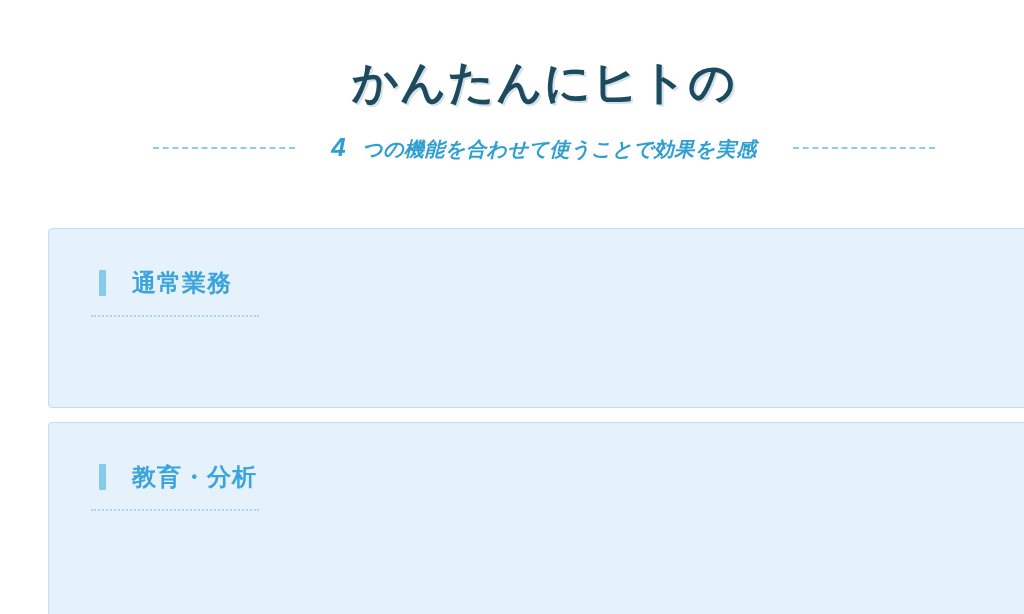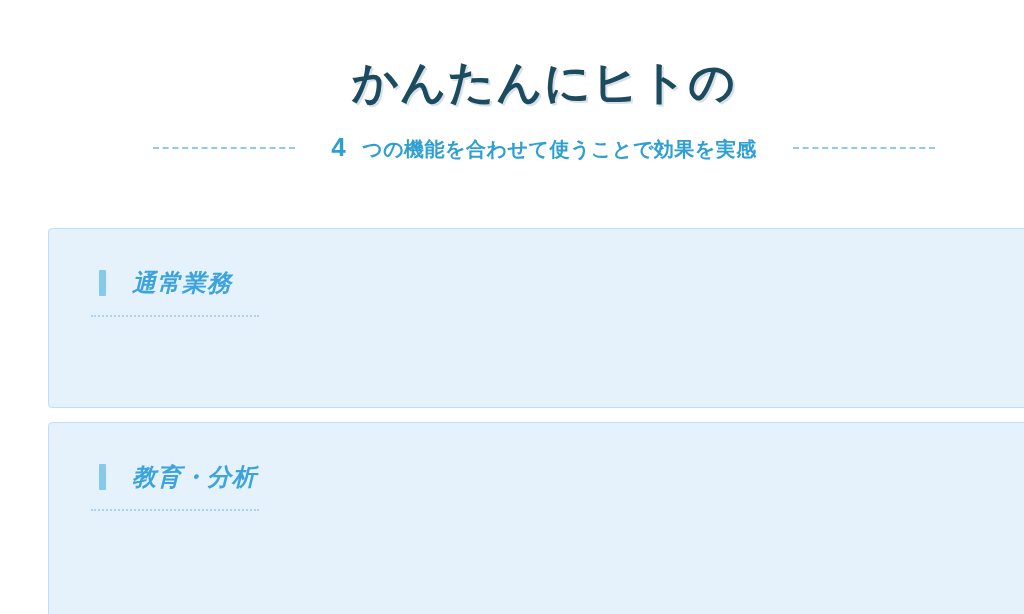--- a/index.html
+++ b/index.html
@@ -15,33 +15,33 @@
   .title-wrap { position:absolute; left:0; top:14px; width:1024px; text-align:center; }
   .title-line {
     font-size: 46px; font-weight: 800; color:#1c4b60; letter-spacing: 1px;
     line-height: 1.22; text-shadow: 2px 2px 0 rgba(140,170,185,.35);
   }
   .subtitle-row {
     display:flex; align-items:center; justify-content:center; gap:12px;
     margin-top: 14px;
   }
   .dash-line { width:142px; height:0; border-top: 2px dashed #8fcbe8; }
-  .subtitle { font-size:20px; font-weight:700; color:#2f9fd2; white-space:nowrap; letter-spacing:.5px; }
+  .subtitle { font-size:20px; font-weight:700; color:#2f9fd2; white-space:nowrap; letter-spacing:.5px;font-style:italic; }
   .subtitle .big4 { font-size:26px; font-weight:800; }
 
   
   .panel {
     position:absolute; left:16px; width:992px;
     background:#e5f2fb; border:1px solid #bfe0f4; border-radius:4px; overflow:hidden;
   }
   #panel-normal { top:196px; height:180px; }
   #panel-edu    { top:390px; height:206px; }
 
   .sec-head { position:absolute; left:26px; top:14px; }
-  .sec-head-row { display:flex; align-items:center; gap:10px;font-style:italic; }
+  .sec-head-row { display:flex; align-items:center; gap:10px; }
   .sec-bar { width:7px; height:26px; background:#86c9ea; border-radius:1px; }
   .sec-title { font-size:24px; font-weight:800; color:#3ba3dd; letter-spacing:1px; white-space:nowrap; }
   .sec-dots { margin-top:7px; width:168px; height:0; border-top:2px dotted #a9d6ee; }
 </style>
 </head>
 <body>
 
 <div id="page">
 
   <div class="title-wrap">

